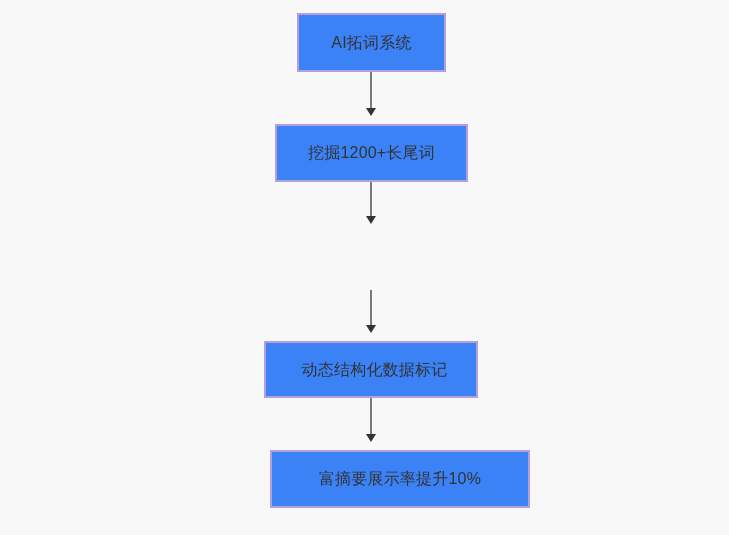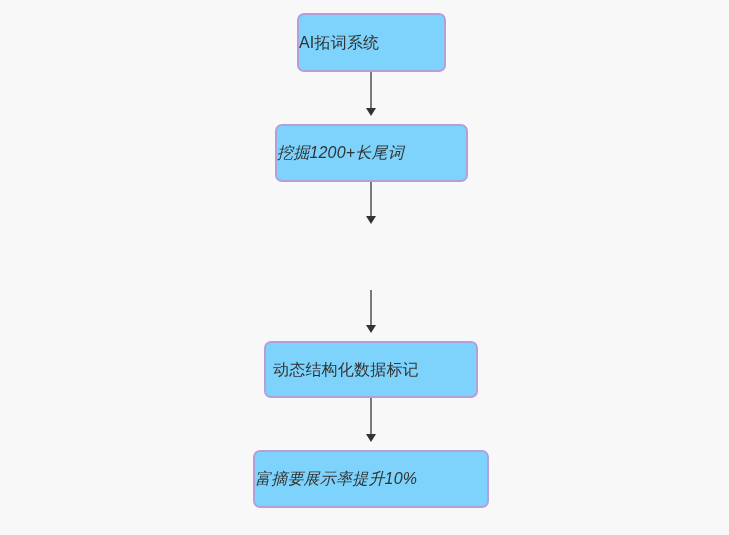--- a/index.html
+++ b/index.html
@@ -14,26 +14,26 @@
     overflow: hidden;
   }
   #flow-canvas {
     position: relative;
     width: 729px;
     height: 535px;
   }
   .node {
     position: absolute;
     box-sizing: border-box;
-    background: #7dd3fc;
+    background: #3b82f6;
     border: 2px solid #b49fdc;
-    border-radius: 7px;
+    border-radius: 0;
     display: flex;
     align-items: center;
-    justify-content: flex-start;
+    justify-content: center;
     color: #333333;
     font-size: 16px;
     line-height: 1.2;
     letter-spacing: 0.2px;
     white-space: nowrap;
   }
   .edge {
     position: absolute;
     width: 2px;
     background: #7a7a7a;
@@ -61,26 +61,26 @@
   <div class="edge" id="edge-line-2" style="left: 370px; top: 290px; height: 36px;"></div>
   <div class="arrowhead" id="edge-head-2" style="left: 366px; top: 325px;"></div>
 
   <div class="edge" id="edge-line-3" style="left: 370px; top: 398px; height: 37px;"></div>
   <div class="arrowhead" id="edge-head-3" style="left: 366px; top: 434px;"></div>
 
   <div class="node" id="node-box-0" style="left: 297px; top: 13px; width: 149px; height: 59px;">
     <span>AI拓词系统</span>
   </div>
 
-  <div class="node" id="node-box-1" style="left: 275px; top: 124px; width: 193px; height: 58px; font-style: italic;">
+  <div class="node" id="node-box-1" style="left: 275px; top: 124px; width: 193px; height: 58px;">
     <span>挖掘1200+长尾词</span>
   </div>
 
 
   <div class="node" id="node-box-3" style="left: 264px; top: 341px; width: 214px; height: 57px; padding-left: 7px;">
     <span>动态结构化数据标记</span>
   </div>
 
-  <div class="node" id="node-box-4" style="left: 253px; top: 450px; width: 236px; height: 58px; font-style: italic;">
+  <div class="node" id="node-box-4" style="left: 270px; top: 450px; width: 260px; height: 58px;">
     <span>富摘要展示率提升10%</span>
   </div>
 
 </div>
 
 </body></html>

